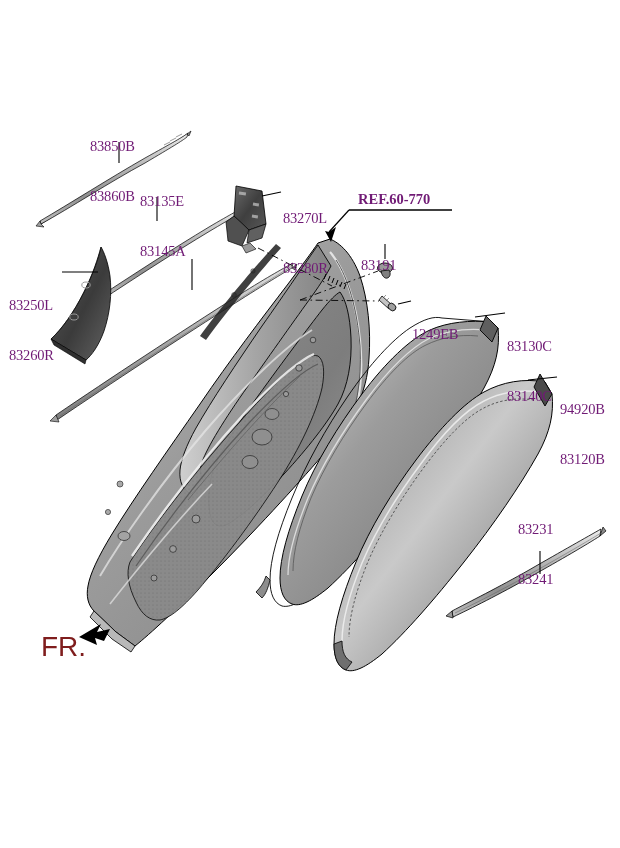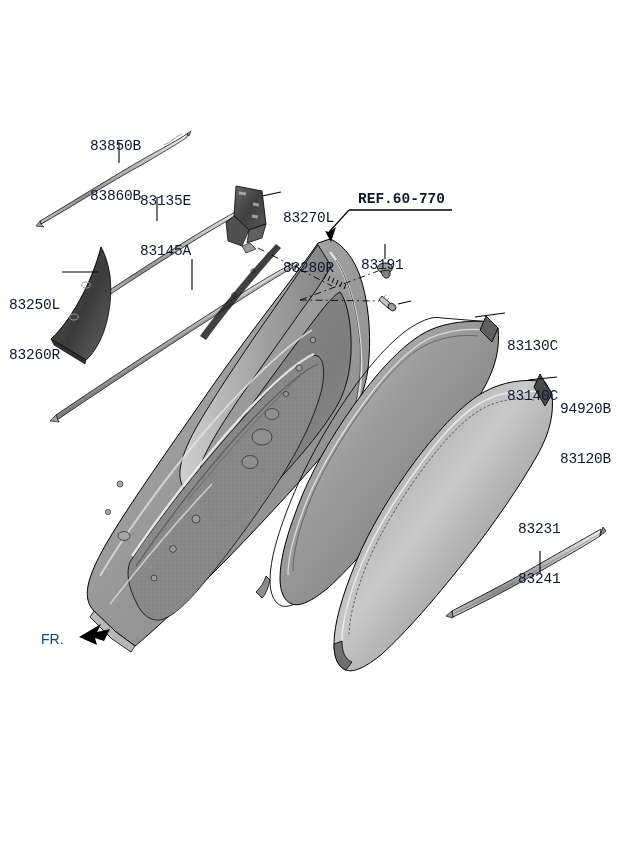--- a/index.html
+++ b/index.html
@@ -13,34 +13,34 @@
     -webkit-font-smoothing:antialiased;
   }
   #sheet{position:absolute;left:0;top:0;width:620px;height:848px;}
   svg#art{position:absolute;left:0;top:0;width:620px;height:848px;}
   .lbl{
     position:absolute;
     font-size:14.5px;
     line-height:16.5px;
     letter-spacing:-0.2px;
     white-space:pre;
-    color:#0f172a;
-    font-family:Liberation Mono, monospace;
+    color:#701a75;
+    font-family:Liberation Serif, serif;
   }
   .lbl span{display:block;}
   .ref{
     font-weight:bold;
     font-size:14.5px;
     letter-spacing:0px;
   }
   .frtxt{
     position:absolute;
-    font-size:14px;
+    font-size:28px;
     font-family:"Liberation Sans", sans-serif;
-    color:#0c4a6e;
+    color:#7f1d1d;
     letter-spacing:0px;
   }
 </style>
 </head>
 <body>
 
 <div id="sheet">
 
   <svg id="art" viewBox="0 0 620 848">
     <defs>
@@ -355,20 +355,23 @@
 
   <div class="lbl" style="left:361px;top:224px;">
     <span>83191</span>
   </div>
 
   <div class="lbl" style="left:9px;top:264px;">
     <span>83250L</span>
     <span>83260R</span>
   </div>
 
+  <div class="lbl" style="left:412px;top:293px;">
+    <span>1249EB</span>
+  </div>
 
   <div class="lbl" style="left:507px;top:305px;">
     <span>83130C</span>
     <span>83140C</span>
   </div>
 
   <div class="lbl" style="left:560px;top:368px;">
     <span>94920B</span>
     <span>83120B</span>
   </div>

